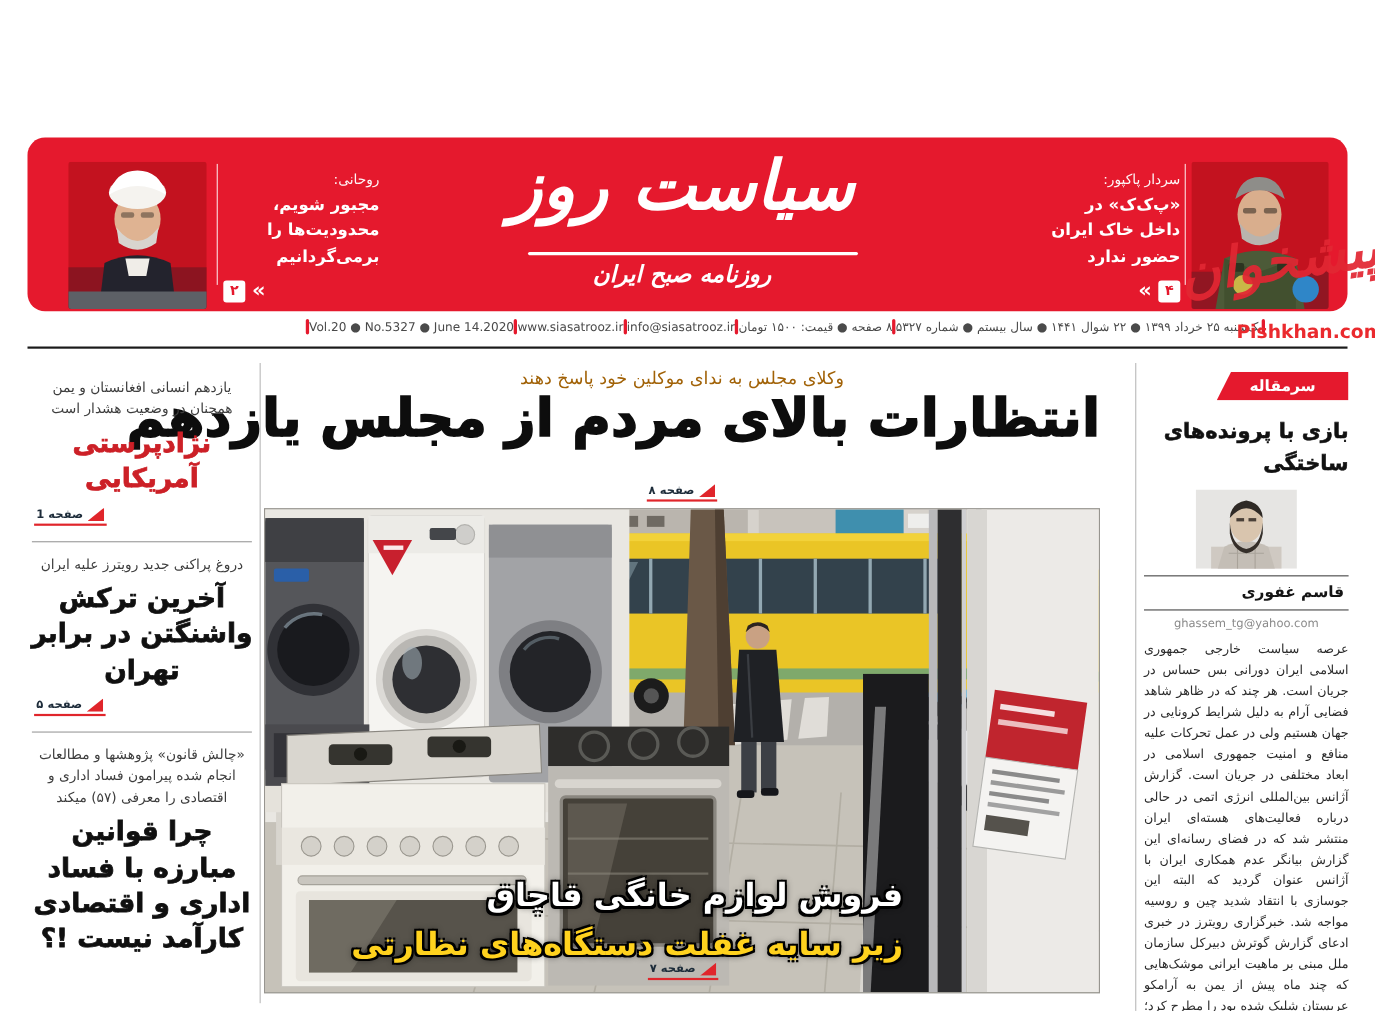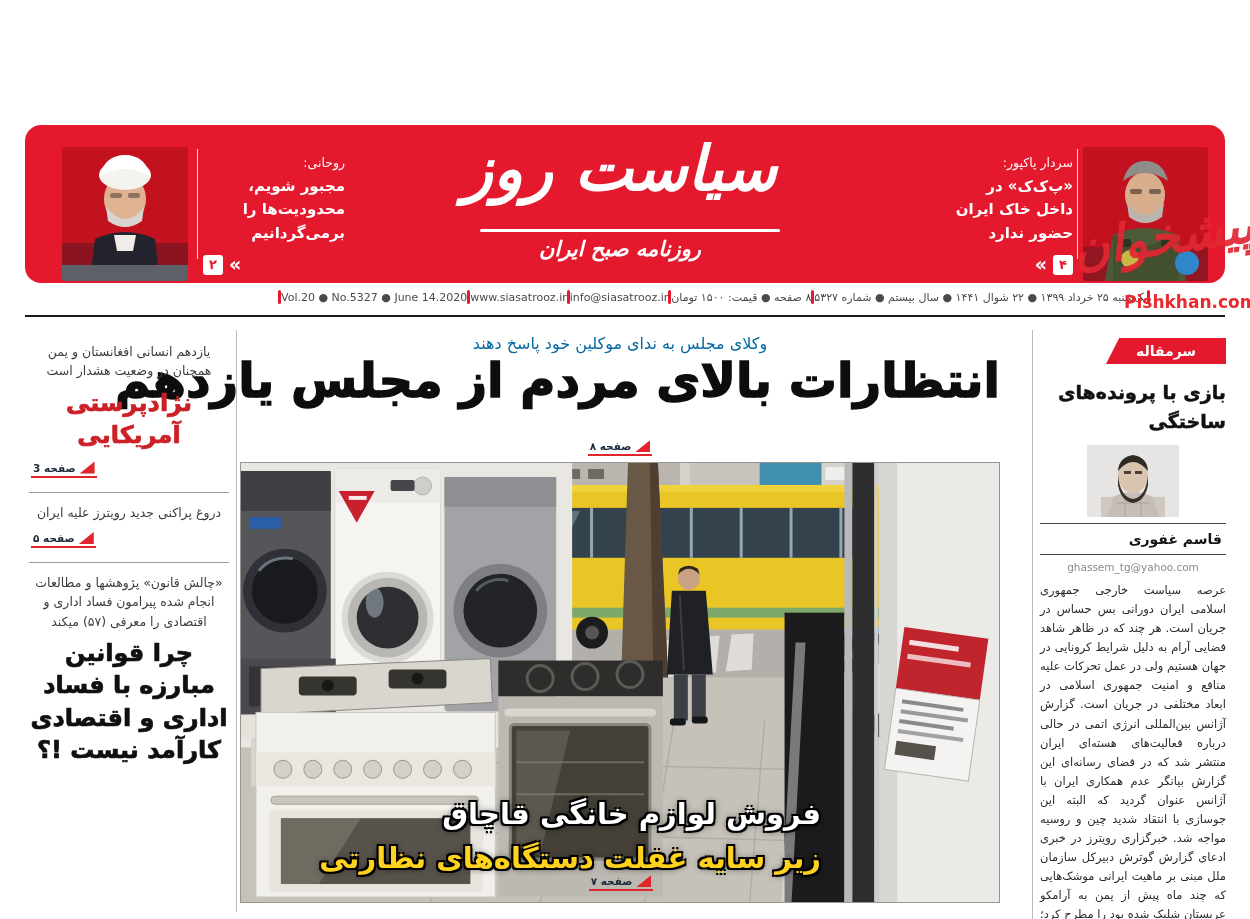--- a/index.html
+++ b/index.html
@@ -40,21 +40,21 @@
   .vrule{position:absolute;width:1px;background:#b8b8b8;}
   .vr1{left:236px;top:330px;height:582px;} .vr2{left:1032px;top:330px;height:589px;}
 
   
   .wm-fa{position:absolute;left:1072px;top:208px;font-size:50px;font-weight:bold;font-style:italic;
          color:#e22733;transform:rotate(-8deg);direction:rtl;z-index:6;opacity:.93;}
   .wm-en{position:absolute;left:1124px;top:292px;font-size:17px;font-weight:bold;color:#ea2a2e;z-index:6;}
 
   
   .lead-kicker{position:absolute;left:240px;top:334px;width:760px;text-align:center;
-               font-size:16px;color:#0369a1;direction:rtl;}
+               font-size:16px;color:#a16207;direction:rtl;}
   .lead-headline{position:absolute;left:240px;top:352px;width:760px;text-align:center;direction:rtl;
                  font-size:48px;font-weight:bold;color:#0d0d0d;white-space:nowrap;
                  -webkit-text-stroke:1.4px #0d0d0d;letter-spacing:-1px;}
   .lead-pm{position:absolute;left:240px;top:440px;width:760px;display:flex;justify-content:center;}
 
   
   .pm{display:inline-flex;align-items:flex-end;gap:4px;border-bottom:2.5px solid #e0252b;
       padding:0 2px 2px 2px;direction:ltr;}
   .pm-text{font-size:10.5px;font-weight:bold;color:#1d2c3a;direction:rtl;}
   .pm-tri{width:15px;height:12px;background:#e0252b;clip-path:polygon(100% 0,100% 100%,0 100%);}
@@ -373,29 +373,30 @@
     </div>
   </div>
 
   <div class="leftcol">
 
     <div class="news-item">
       <div class="news-kicker">یازدهم انسانی افغانستان و یمن همچنان در وضعیت هشدار است</div>
       <div class="news-h-red">نژادپرستی آمریکایی</div>
       <div class="news-pm">
         <span class="pm">
-          <span class="pm-text">صفحه 3</span>
+          <span class="pm-text">صفحه 1</span>
           <span class="pm-tri"></span>
         </span>
       </div>
     </div>
     <hr class="news-sep">
 
     <div class="news-item">
       <div class="news-kicker">دروغ پراکنی جدید رویترز علیه ایران</div>
+      <div class="news-h-black">آخرین ترکش واشنگتن در برابر تهران</div>
       <div class="news-pm">
         <span class="pm">
           <span class="pm-text">صفحه ۵</span>
           <span class="pm-tri"></span>
         </span>
       </div>
     </div>
     <hr class="news-sep">
 
     <div class="news-item">

